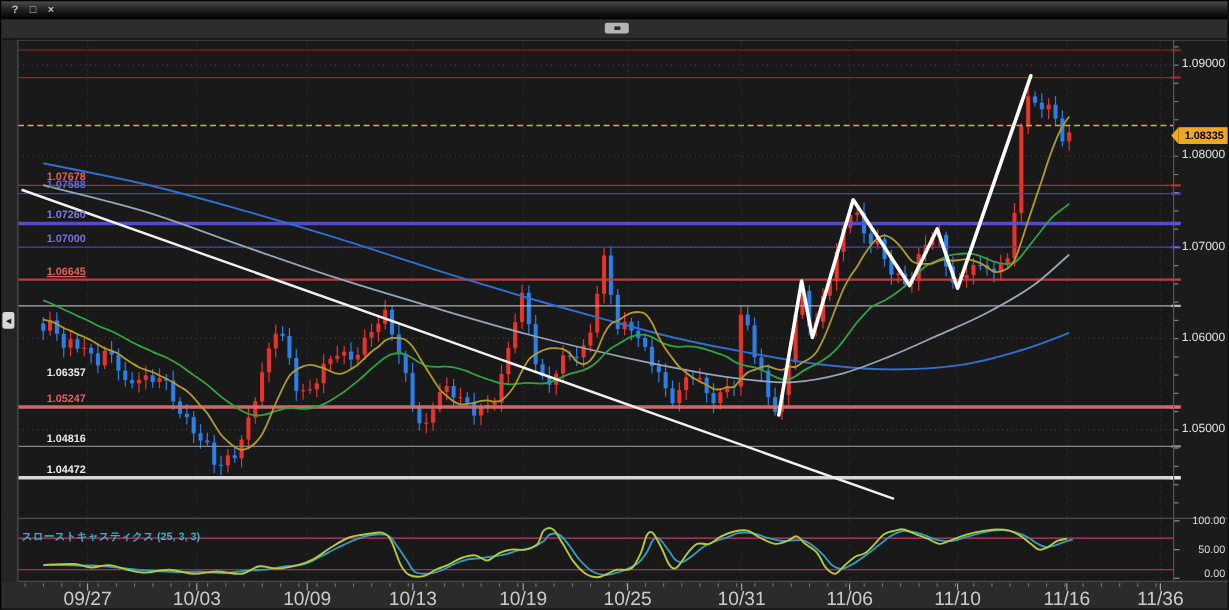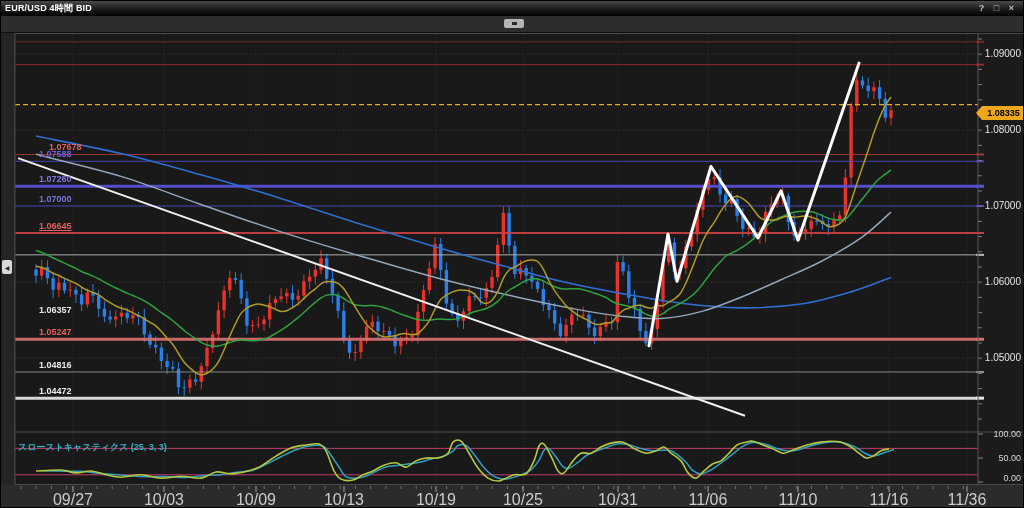--- a/index.html
+++ b/index.html
@@ -505,41 +505,40 @@
       <line x1="977" x2="982" y1="481" y2="481" stroke="#888888"></line>
       <line x1="0" x2="1024" y1="32.5" y2="32.5" stroke="#4a4a4a"></line>
       <line x1="14" x2="14" y1="33" y2="483" stroke="#484848"></line>
       <line x1="977" x2="977" y1="31" y2="484" stroke="#565656"></line>
       <line x1="0" x2="1024" y1="431" y2="431" stroke="#4a4a4a"></line>
       <line x1="0" x2="1024" y1="483.5" y2="483.5" stroke="#4a4a4a"></line>
       <line x1="0" x2="1024" y1="507.5" y2="507.5" stroke="#000000"></line>
     </svg>
 
   <div class="titlebar">
-    <span class="title">EUR/USD 4時間 BID</span>
     <span class="ctrl">?</span>
     <span class="ctrl">□</span>
     <span class="ctrl">×</span>
   </div>
 
   <div class="toolbar">
     <div class="collapse-btn">
       <span class="collapse-dot"></span>
     </div>
   </div>
 
   <div class="left-gutter">
     <div class="splitter-handle">
       <span>◀</span>
     </div>
   </div>
 
 
   <div id="level-labels">
-      <div class="lvl" style="left: 48px; top: 141.472px; color: rgb(224, 96, 96);">1.07678</div>
+      <div class="lvl" style="left: 38px; top: 141.472px; color: rgb(224, 96, 96);">1.07678</div>
       <div class="lvl" style="left: 38px; top: 148.312px; color: rgb(106, 98, 224);">1.07588</div>
       <div class="lvl" style="left: 38px; top: 173.24px; color: rgb(128, 120, 232);">1.07260</div>
       <div class="lvl" style="left: 38px; top: 193px; color: rgb(122, 114, 224);">1.07000</div>
       <div class="lvl" style="left: 38px; top: 219.98px; color: rgb(224, 96, 96); text-decoration: underline;">1.06645</div>
       <div class="lvl" style="left: 38px; top: 256px; color: rgb(232, 232, 232); margin-top: 48px;">1.06357</div>
       <div class="lvl" style="left: 38px; top: 326.228px; color: rgb(224, 96, 96);">1.05247</div>
       <div class="lvl" style="left: 38px; top: 358.984px; color: rgb(232, 232, 232);">1.04816</div>
       <div class="lvl" style="left: 38px; top: 385.128px; color: rgb(240, 240, 240);">1.04472</div>
     </div>
   <div id="right-axis">

